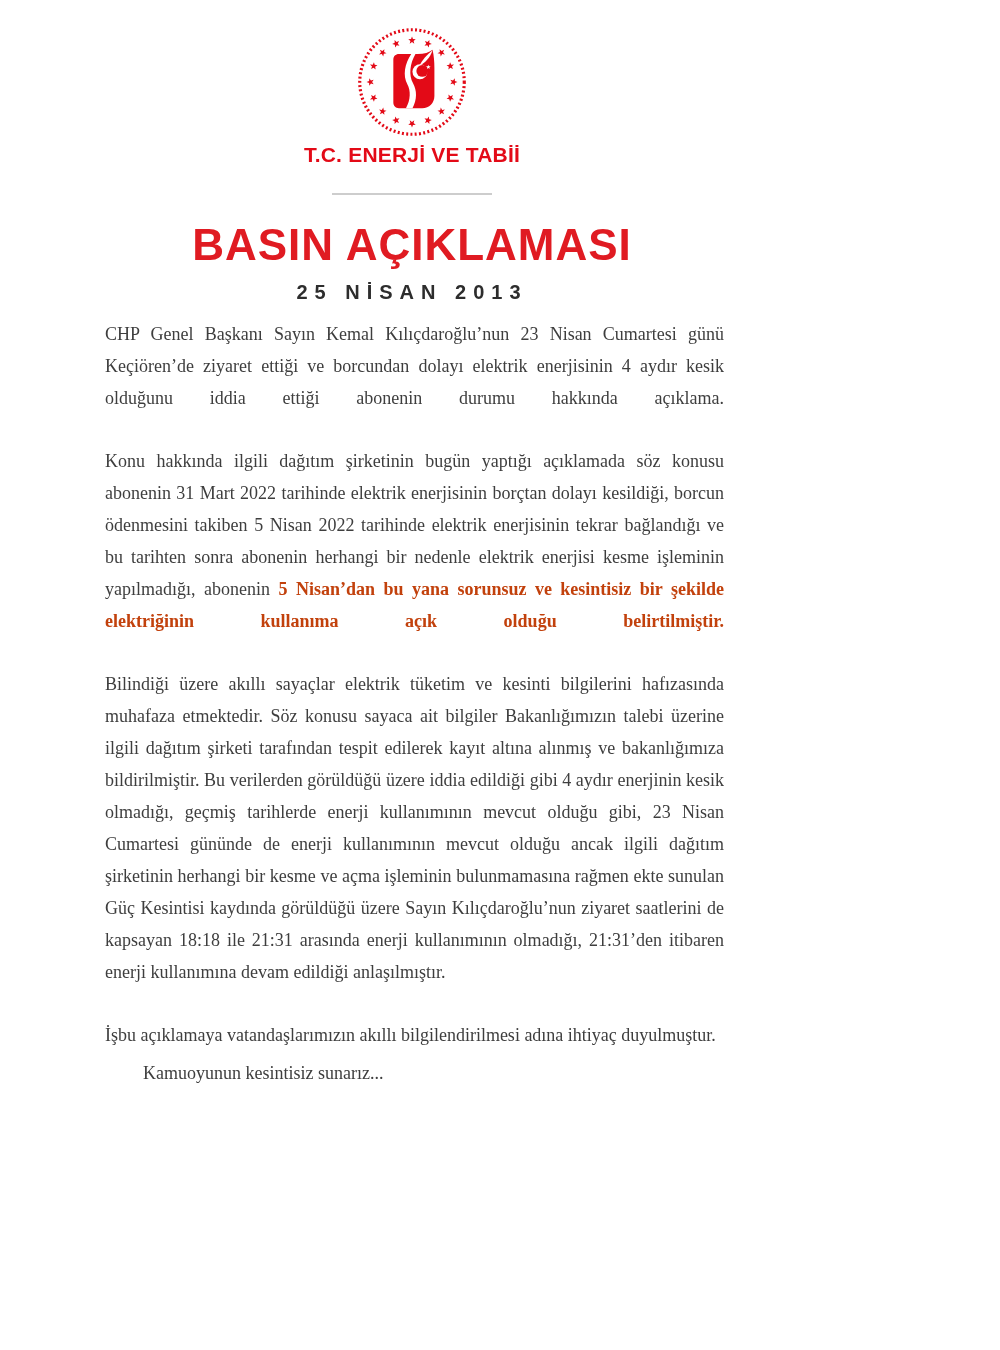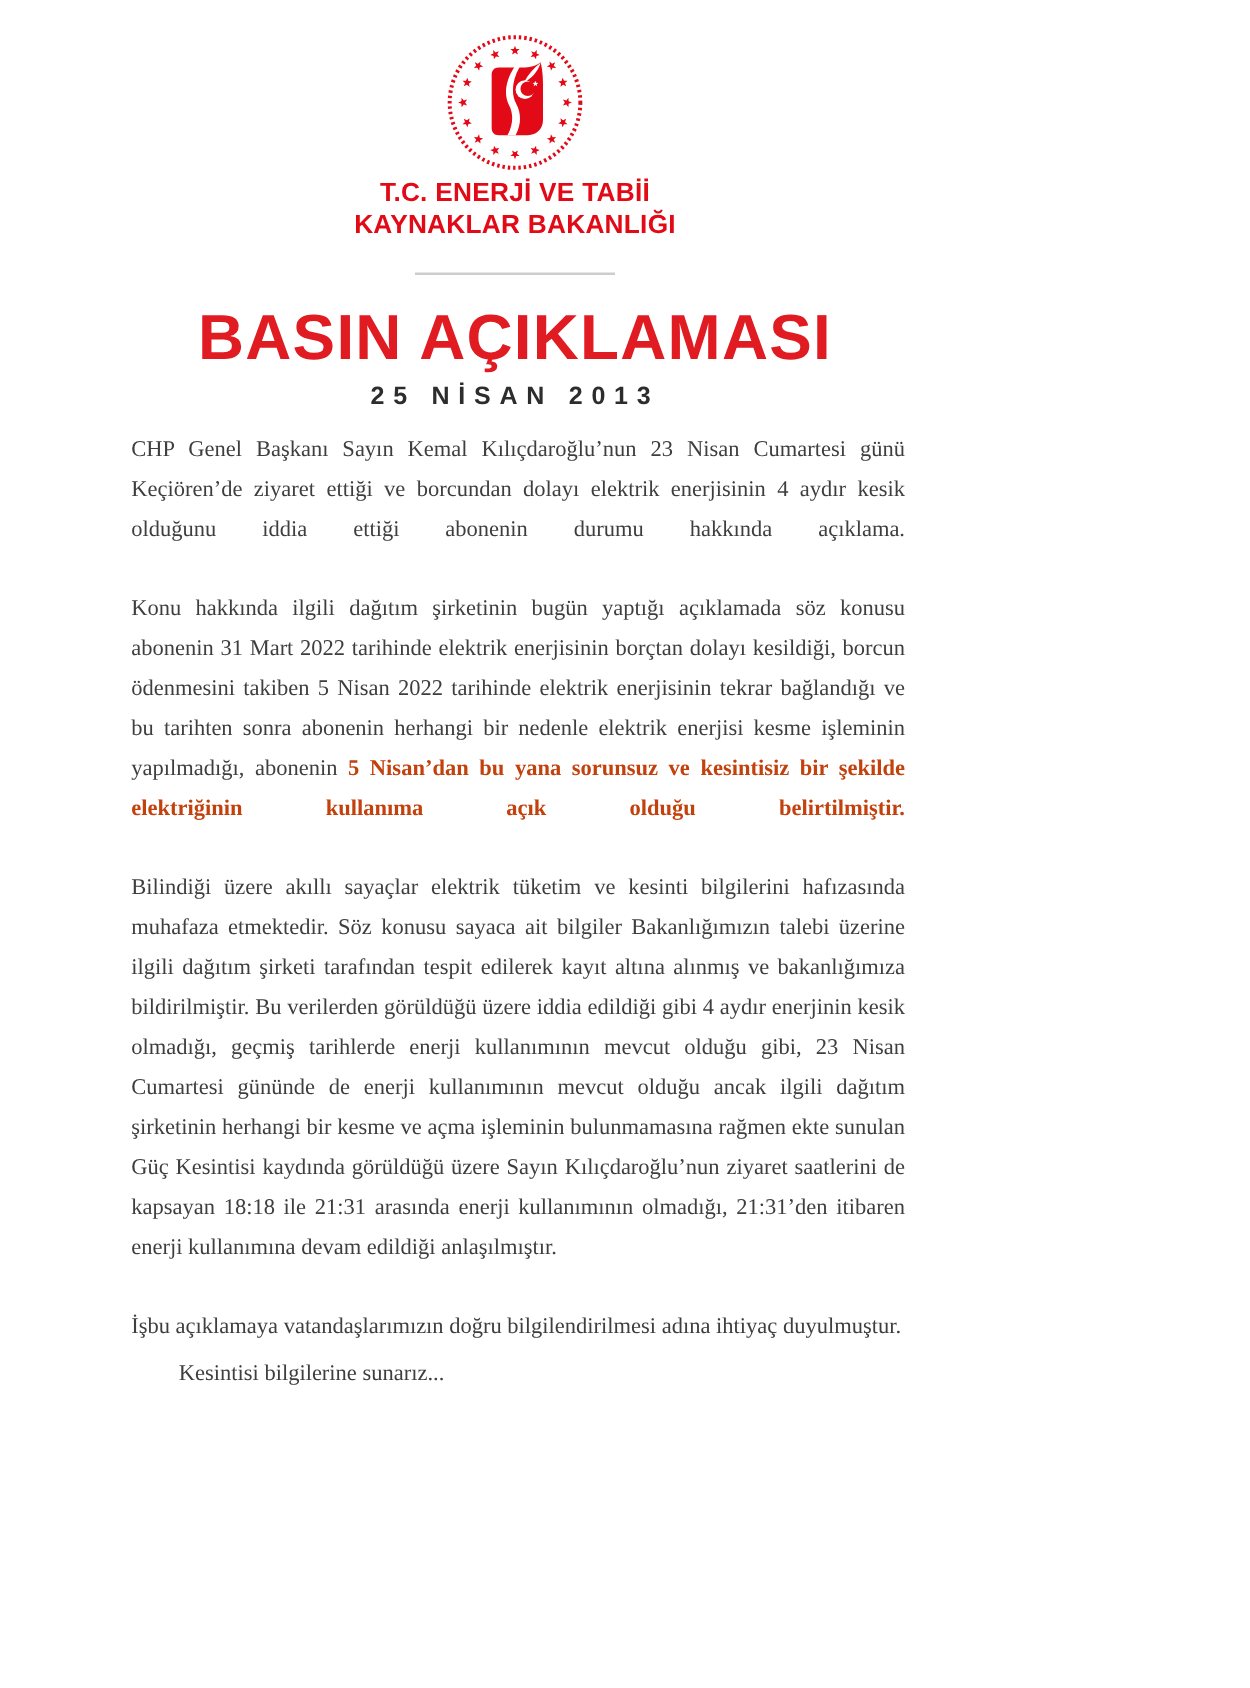--- a/index.html
+++ b/index.html
@@ -38,21 +38,21 @@
   }
   .divider {
     border: none;
     border-top: 2px solid #cdcdcd;
     width: 160px;
     margin: 26px auto 0 auto;
   }
   .title {
     margin: 26px 0 0 0;
     color: #e01b22;
-    font-size: 51px;
+    font-size: 44px;
     font-weight: 800;
     letter-spacing: 1px;
     line-height: 48px;
   }
   .date {
     margin-top: 12px;
     color: #2d2d2d;
     font-size: 20px;
     font-weight: 700;
     letter-spacing: 7px;
@@ -128,34 +128,33 @@
 
         <circle cx="68.5" cy="49" r="8" fill="#ffffff"></circle>
         <circle cx="71" cy="48.2" r="6.3" fill="#e30a17"></circle>
 
         <use href="#st" transform="translate(77.5,44) scale(0.62)" fill="#ffffff"></use>
       </svg>
     </div>
 
     <div class="ministry-name">
       <div>T.C. ENERJİ VE TABİİ</div>
-      <div>KAYNAKLAR BAKANLIĞI</div>
     </div>
 
     <hr class="divider">
 
     <h1 class="title">BASIN AÇIKLAMASI</h1>
 
     <div class="date">25 NİSAN 2013</div>
   </header>
 
   <main>
     <p class="just-all">CHP Genel Başkanı Sayın Kemal Kılıçdaroğlu’nun  23 Nisan Cumartesi günü Keçiören’de ziyaret ettiği ve borcundan dolayı elektrik enerjisinin 4 aydır kesik olduğunu iddia ettiği abonenin durumu hakkında açıklama.</p>
 
     <p class="just-all"><span>Konu hakkında ilgili dağıtım şirketinin bugün yaptığı açıklamada söz konusu abonenin 31 Mart 2022 tarihinde elektrik enerjisinin borçtan dolayı kesildiği, borcun ödenmesini takiben 5 Nisan 2022 tarihinde elektrik enerjisinin tekrar bağlandığı ve bu tarihten sonra abonenin herhangi bir nedenle elektrik enerjisi kesme işleminin yapılmadığı, abonenin </span><span class="bold-run">5 Nisan’dan bu yana sorunsuz ve kesintisiz bir şekilde elektriğinin kullanıma açık olduğu belirtilmiştir.</span></p>
 
     <p>Bilindiği üzere akıllı sayaçlar elektrik tüketim ve kesinti bilgilerini hafızasında muhafaza etmektedir. Söz konusu sayaca ait bilgiler Bakanlığımızın talebi üzerine ilgili dağıtım şirketi tarafından tespit edilerek kayıt altına alınmış ve bakanlığımıza bildirilmiştir. Bu verilerden görüldüğü  üzere iddia edildiği gibi 4 aydır enerjinin kesik olmadığı, geçmiş tarihlerde enerji kullanımının mevcut olduğu gibi, 23 Nisan Cumartesi gününde de enerji kullanımının mevcut olduğu ancak ilgili dağıtım şirketinin herhangi bir kesme ve açma işleminin bulunmamasına rağmen ekte sunulan Güç Kesintisi kaydında görüldüğü üzere Sayın Kılıçdaroğlu’nun ziyaret saatlerini de kapsayan 18:18 ile 21:31 arasında enerji kullanımının olmadığı, 21:31’den itibaren enerji kullanımına devam edildiği anlaşılmıştır.</p>
 
-    <p class="purpose">İşbu açıklamaya vatandaşlarımızın doğru bilgilendirilmesi adına ihtiyaç duyulmuştur.</p>
+    <p class="purpose">İşbu açıklamaya vatandaşlarımızın akıllı bilgilendirilmesi adına ihtiyaç duyulmuştur.</p>
 
-    <p class="closing">Kesintisi bilgilerine sunarız...</p>
+    <p class="closing">Kamuoyunun kesintisiz sunarız...</p>
   </main>
 </div>
 
 </body></html>

